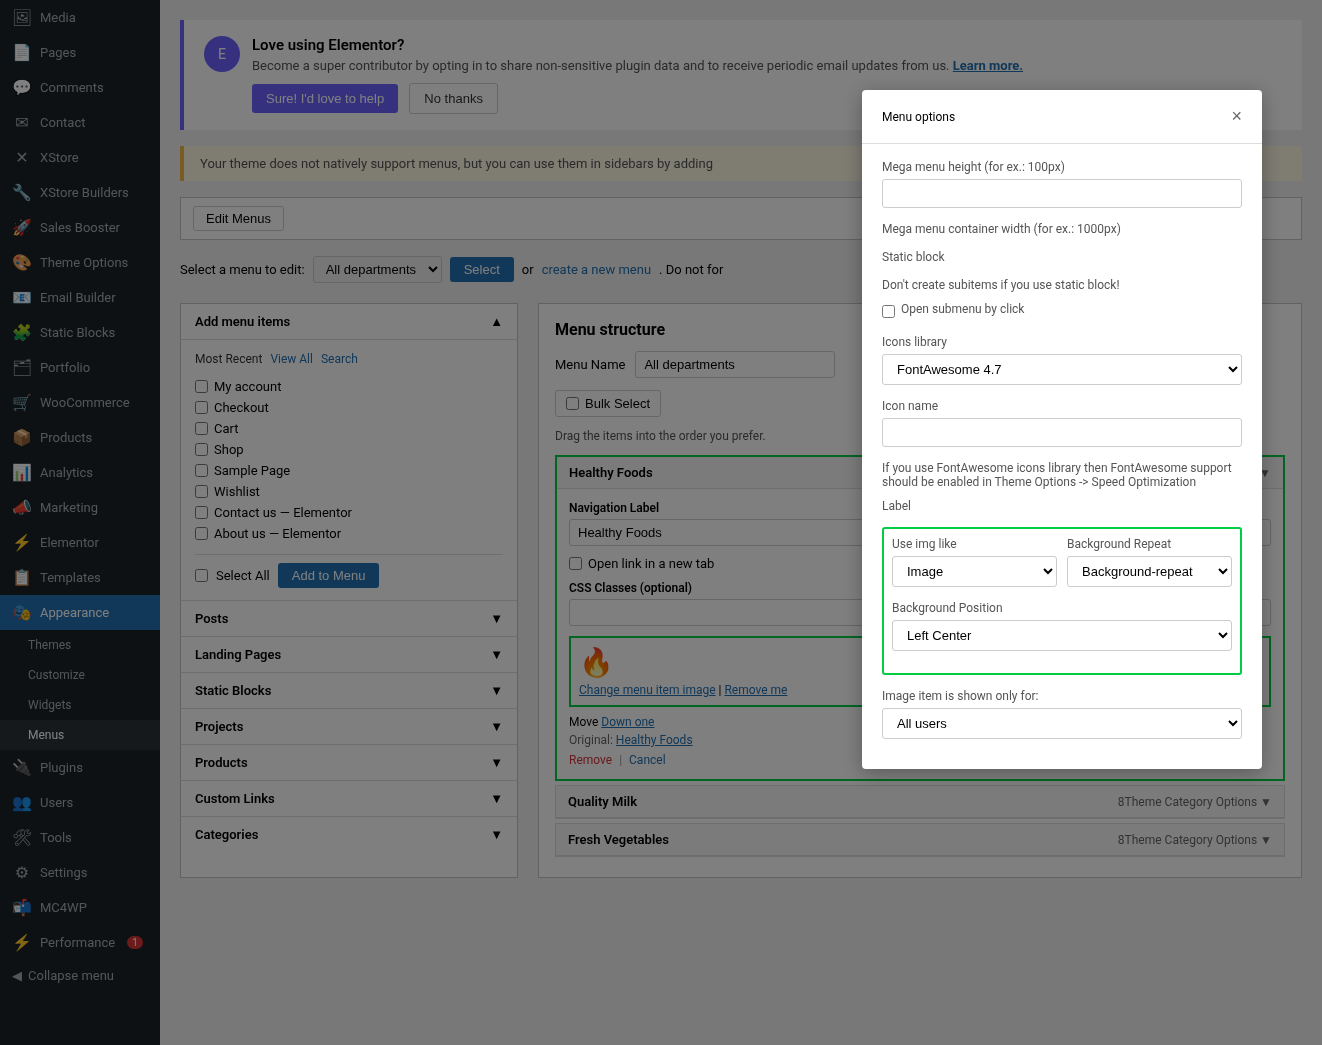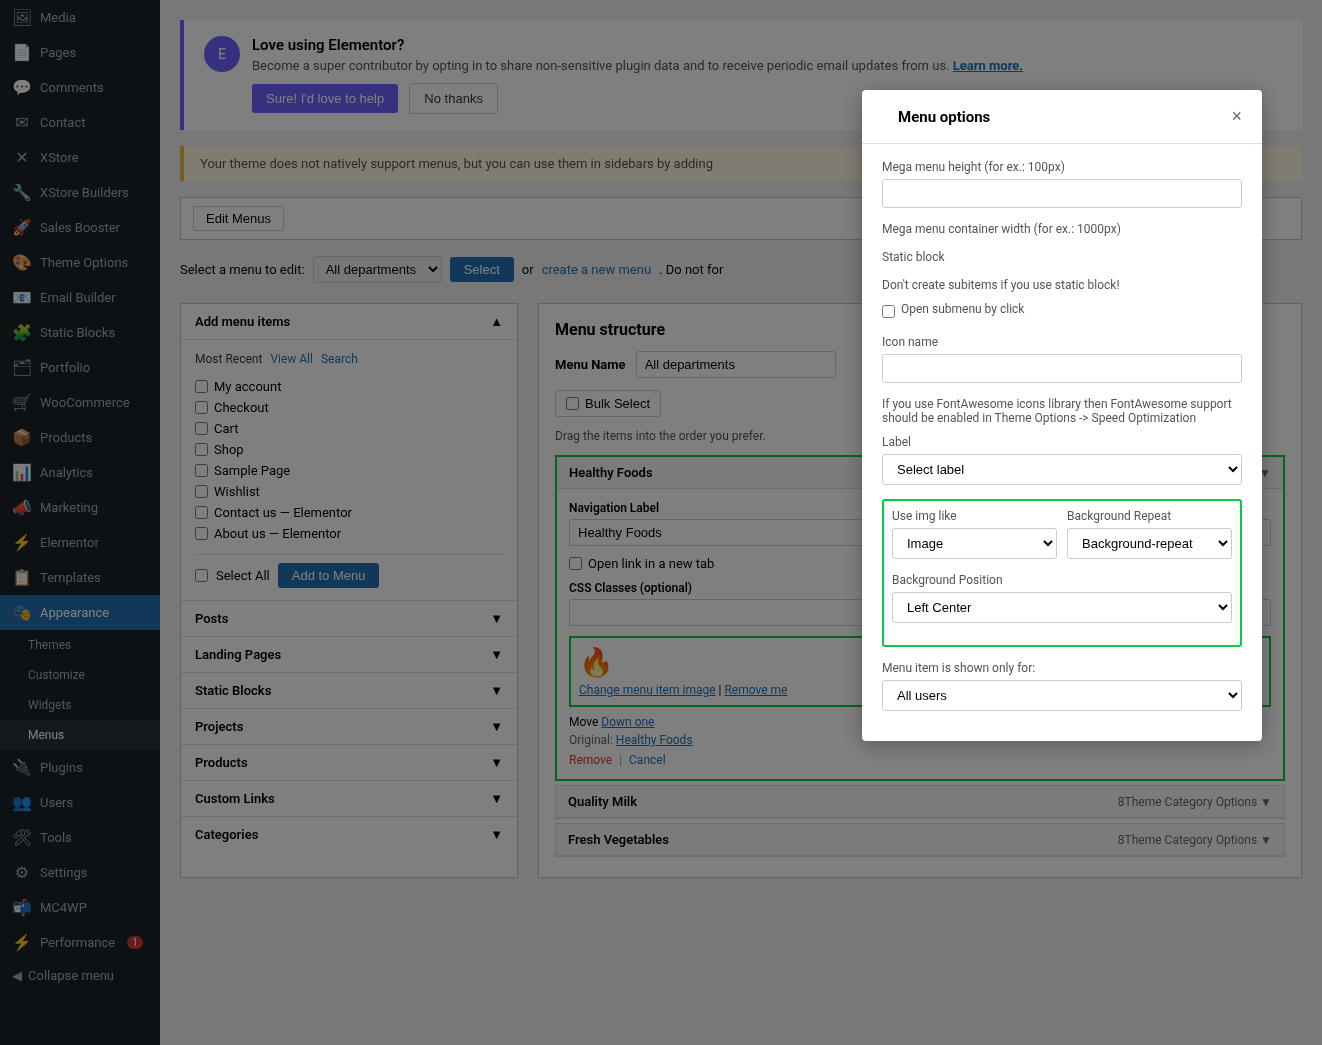--- a/index.html
+++ b/index.html
@@ -156,21 +156,21 @@
     .checkbox-list li { display: flex; align-items: center; gap: 6px; padding: 3px 0; font-size: 13px; }
     .checkbox-list input[type=checkbox] { margin: 0; }
     .select-all-row { display: flex; align-items: center; gap: 8px; margin-top: 10px; padding-top: 8px; border-top: 1px solid #ddd; }
     .add-to-menu-btn { background: #2271b1; color: #fff; border: none; padding: 5px 14px; border-radius: 3px; cursor: pointer; font-size: 13px; }
     .accordion-section { border-top: 1px solid #ddd; }
     .accordion-header { padding: 10px 14px; display: flex; align-items: center; justify-content: space-between; cursor: pointer; font-size: 13px; font-weight: 600; }
 
     
     .menu-structure-panel { flex: 1; background: #fff; border: 1px solid #c3c4c7; padding: 16px; }
     .menu-name-row { display: flex; align-items: center; gap: 10px; margin-bottom: 12px; }
-    .menu-name-row label { font-size: 13px; font-weight: 700; }
+    .menu-name-row label { font-size: 13px; font-weight: 400; }
     .menu-name-input { border: 1px solid #ccc; padding: 5px 8px; border-radius: 3px; font-size: 13px; width: 200px; }
     .bulk-select-btn { border: 1px solid #ccc; padding: 5px 10px; border-radius: 3px; font-size: 13px; cursor: pointer; background: #fff; display: flex; align-items: center; gap: 6px; }
 
     .menu-item {
       border: 1px solid #ddd;
       margin-bottom: 4px;
       background: #fff;
     }
     .menu-item-header {
       background: #f6f7f7;
@@ -222,21 +222,21 @@
       top: 90px;
       right: 60px;
     }
     .modal-header {
       display: flex;
       align-items: center;
       justify-content: space-between;
       padding: 16px 20px;
       border-bottom: 1px solid #ddd;
     }
-    .modal-header h2 { font-size: 15px; font-weight: 700; margin-left: 16px; }
+    .modal-header h2 { font-size: 12px; font-weight: 400; }
     .modal-close { background: none; border: none; font-size: 18px; cursor: pointer; color: #666; }
     .modal-body { padding: 16px 20px; }
     .modal-field { margin-bottom: 14px; }
     .modal-field label { display: block; font-size: 12px; color: #555; margin-bottom: 5px; }
     .modal-field input[type=text] {
       width: 100%;
       border: 1px solid #ccc;
       border-radius: 3px;
       padding: 6px 10px;
       font-size: 13px;
@@ -649,33 +649,36 @@
 
         <div class="modal-note">Don't create subitems if you use static block!</div>
 
         <div class="modal-field" style="margin-top:10px;">
           <div class="modal-checkbox-row">
             <input type="checkbox" style="">
             <label>Open submenu by click</label>
           </div>
         </div>
 
+        <div class="modal-field">
+          <label>Icons library</label>
+          <select>
+            <option>FontAwesome 4.7</option>
+          </select>
+        </div>
 
         <div class="modal-field">
           <label>Icon name</label>
           <input type="text" value="" style="">
         </div>
 
         <div class="modal-note">If you use FontAwesome icons library then FontAwesome support should be enabled in Theme Options -&gt; Speed Optimization</div>
 
         <div class="modal-field" style="margin-top:10px;">
           <label>Label</label>
-          <select>
-            <option>Select label</option>
-          </select>
         </div>
 
         <div class="green-highlight">
           <div class="two-fields-row">
             <div class="modal-field">
               <label>Use img like</label>
               <select>
                 <option>Image</option>
               </select>
             </div>
@@ -688,21 +691,21 @@
           </div>
           <div class="modal-field">
             <label>Background Position</label>
             <select>
               <option>Left Center</option>
             </select>
           </div>
         </div>
 
         <div class="modal-field">
-          <label>Menu item is shown only for:</label>
+          <label>Image item is shown only for:</label>
           <select>
             <option>All users</option>
           </select>
         </div>
 
       </div>
 
     </div>
   </div>
 

